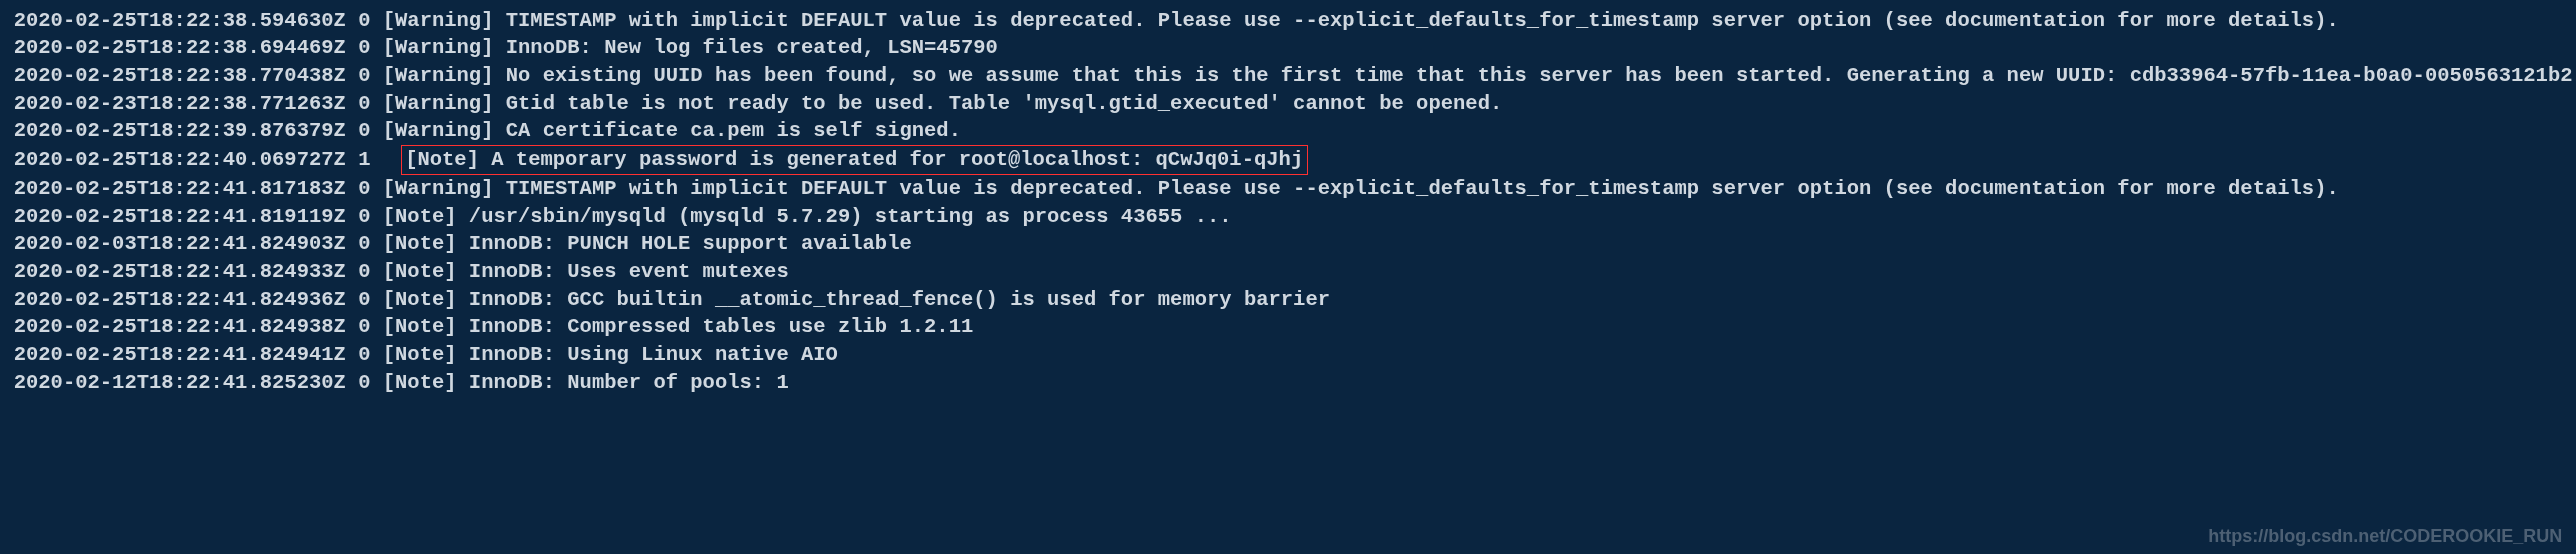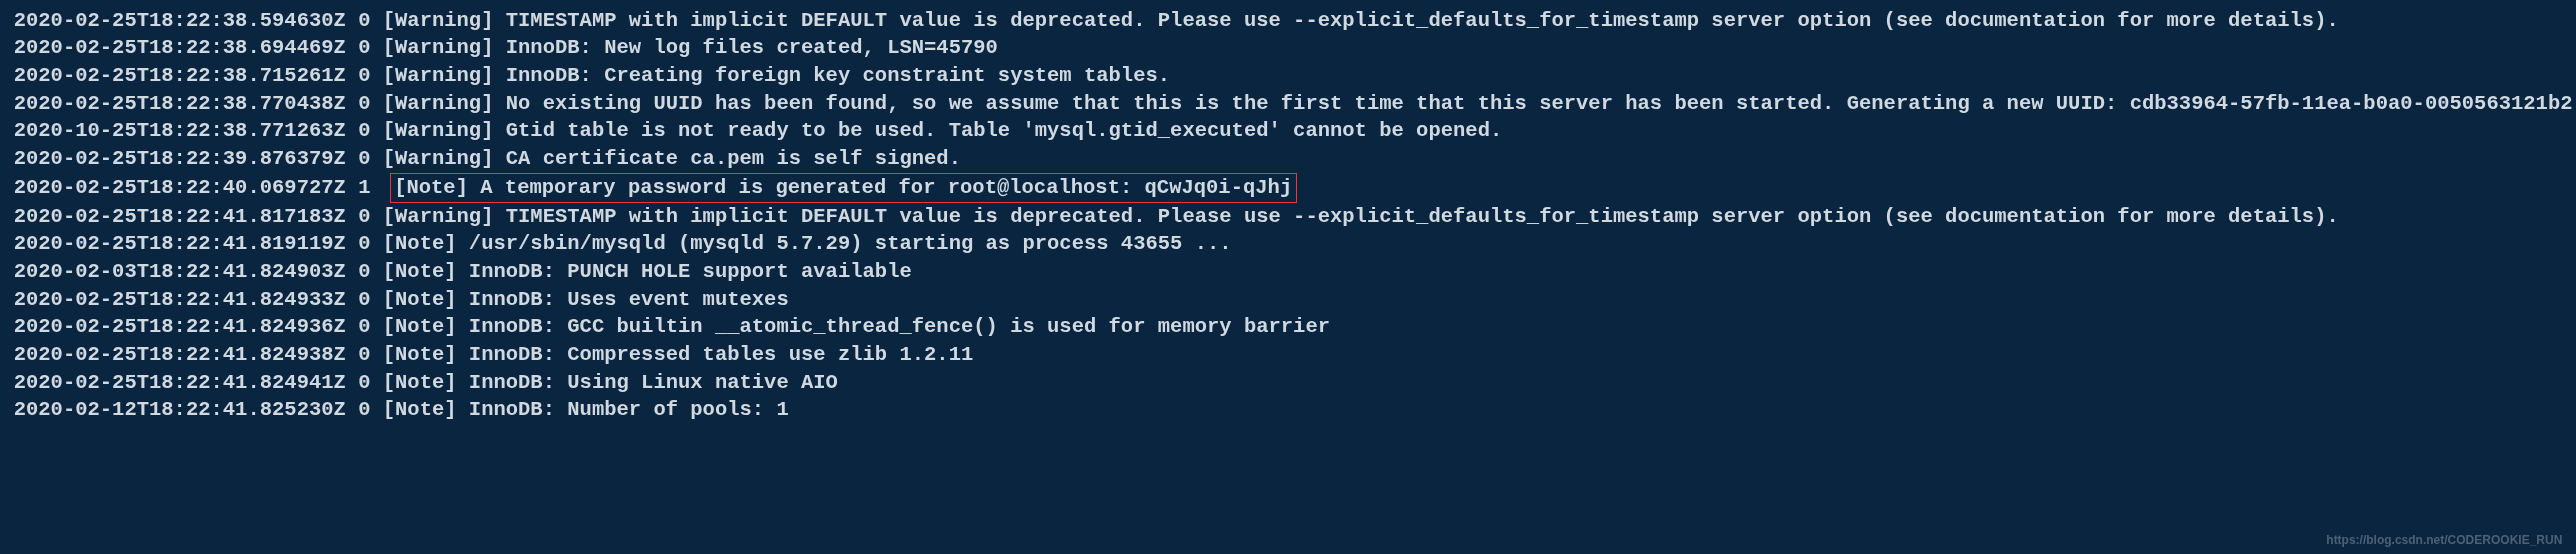--- a/index.html
+++ b/index.html
@@ -24,50 +24,47 @@
     .log-line {
       display: flex;
       align-items: baseline;
     }
     .log-content {
       white-space: pre;
     }
     .highlight-box {
       border: 1.7px solid #ff3030;
       padding: 0 3.4px;
-      margin-left: 7px;
+      margin-left: 18px;
     }
     .watermark {
       position: absolute;
       bottom: 6.8px;
       right: 13.7px;
       color: #6a7a8a;
-      font-size: 12px;
+      font-size: 18px;
       font-family: Arial, sans-serif;
       opacity: 0.7;
     }
   </style>
 </head>
 <body>
 
 <div id="terminal-container">
     <div class="log-line">
       <span class="log-content">2020-02-25T18:22:38.594630Z 0 [Warning] TIMESTAMP with implicit DEFAULT value is deprecated. Please use --explicit_defaults_for_timestamp server option (see documentation for more details).</span>
     </div>
     <div class="log-line">
       <span class="log-content">2020-02-25T18:22:38.694469Z 0 [Warning] InnoDB: New log files created, LSN=45790</span>
     </div>
     <div class="log-line">
-      <span class="log-content">2020-02-25T18:22:38.715261Z 0 [Warning] InnoDB: Creating foreign key constraint system tables.</span>
-    </div>
-    <div class="log-line">
       <span class="log-content">2020-02-25T18:22:38.770438Z 0 [Warning] No existing UUID has been found, so we assume that this is the first time that this server has been started. Generating a new UUID: cdb33964-57fb-11ea-b0a0-0050563121b2.</span>
     </div>
     <div class="log-line">
-      <span class="log-content">2020-10-25T18:22:38.771263Z 0 [Warning] Gtid table is not ready to be used. Table 'mysql.gtid_executed' cannot be opened.</span>
+      <span class="log-content">2020-02-23T18:22:38.771263Z 0 [Warning] Gtid table is not ready to be used. Table 'mysql.gtid_executed' cannot be opened.</span>
     </div>
     <div class="log-line">
       <span class="log-content">2020-02-25T18:22:39.876379Z 0 [Warning] CA certificate ca.pem is self signed.</span>
     </div>
     <div class="log-line">
       <span class="log-content">2020-02-25T18:22:40.069727Z 1 </span>
       <span class="highlight-box log-content">[Note] A temporary password is generated for root@localhost: qCwJq0i-qJhj</span>
     </div>
     <div class="log-line">
       <span class="log-content">2020-02-25T18:22:41.817183Z 0 [Warning] TIMESTAMP with implicit DEFAULT value is deprecated. Please use --explicit_defaults_for_timestamp server option (see documentation for more details).</span>

